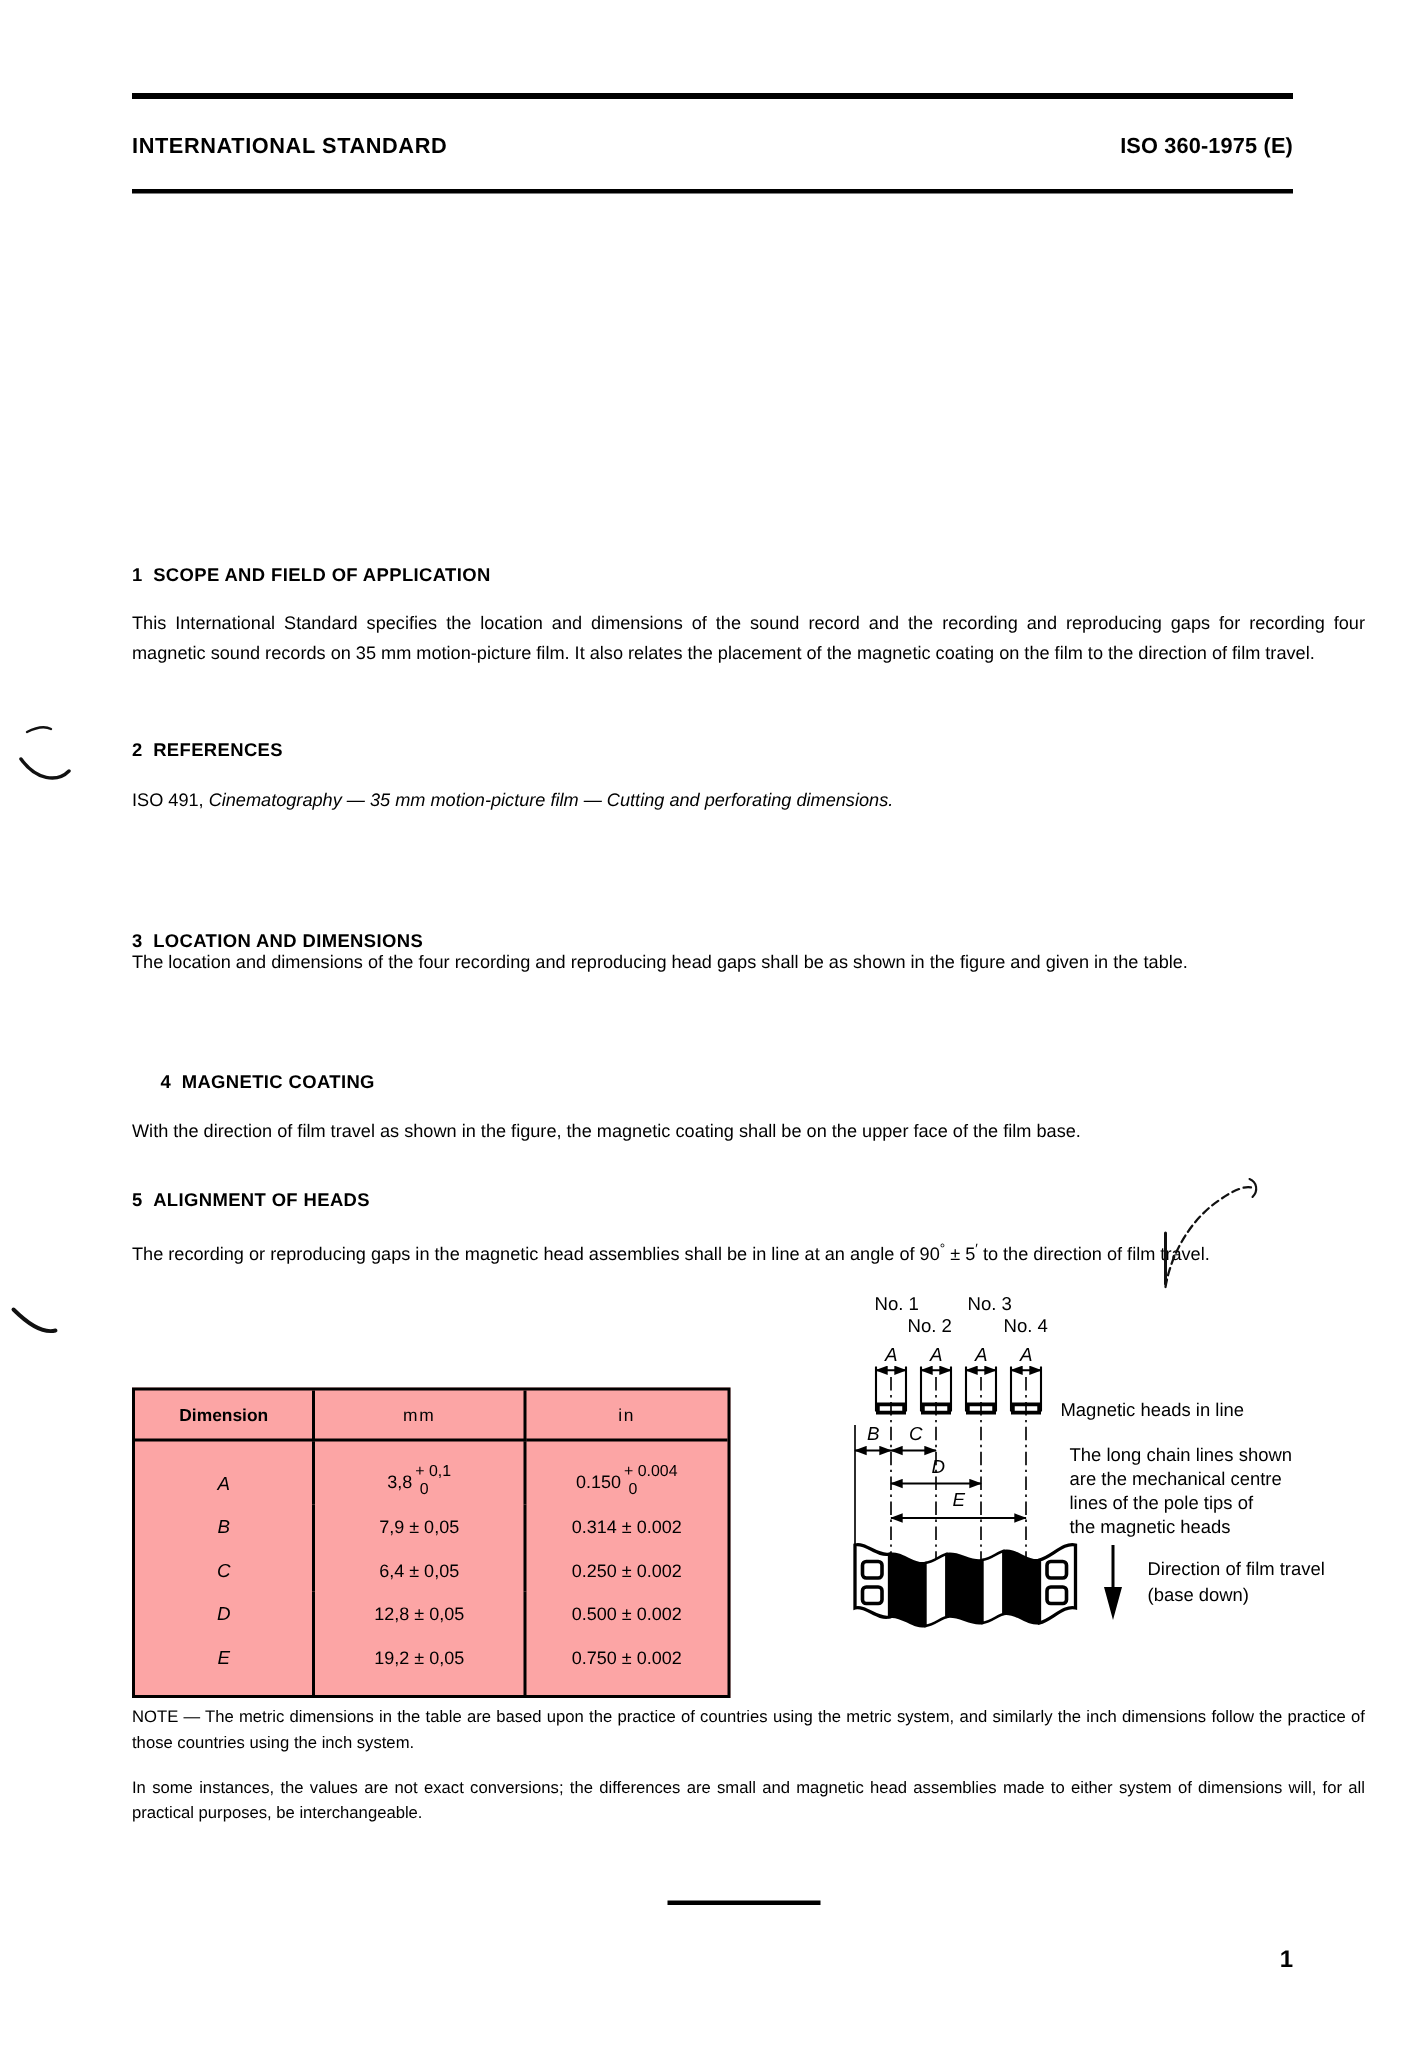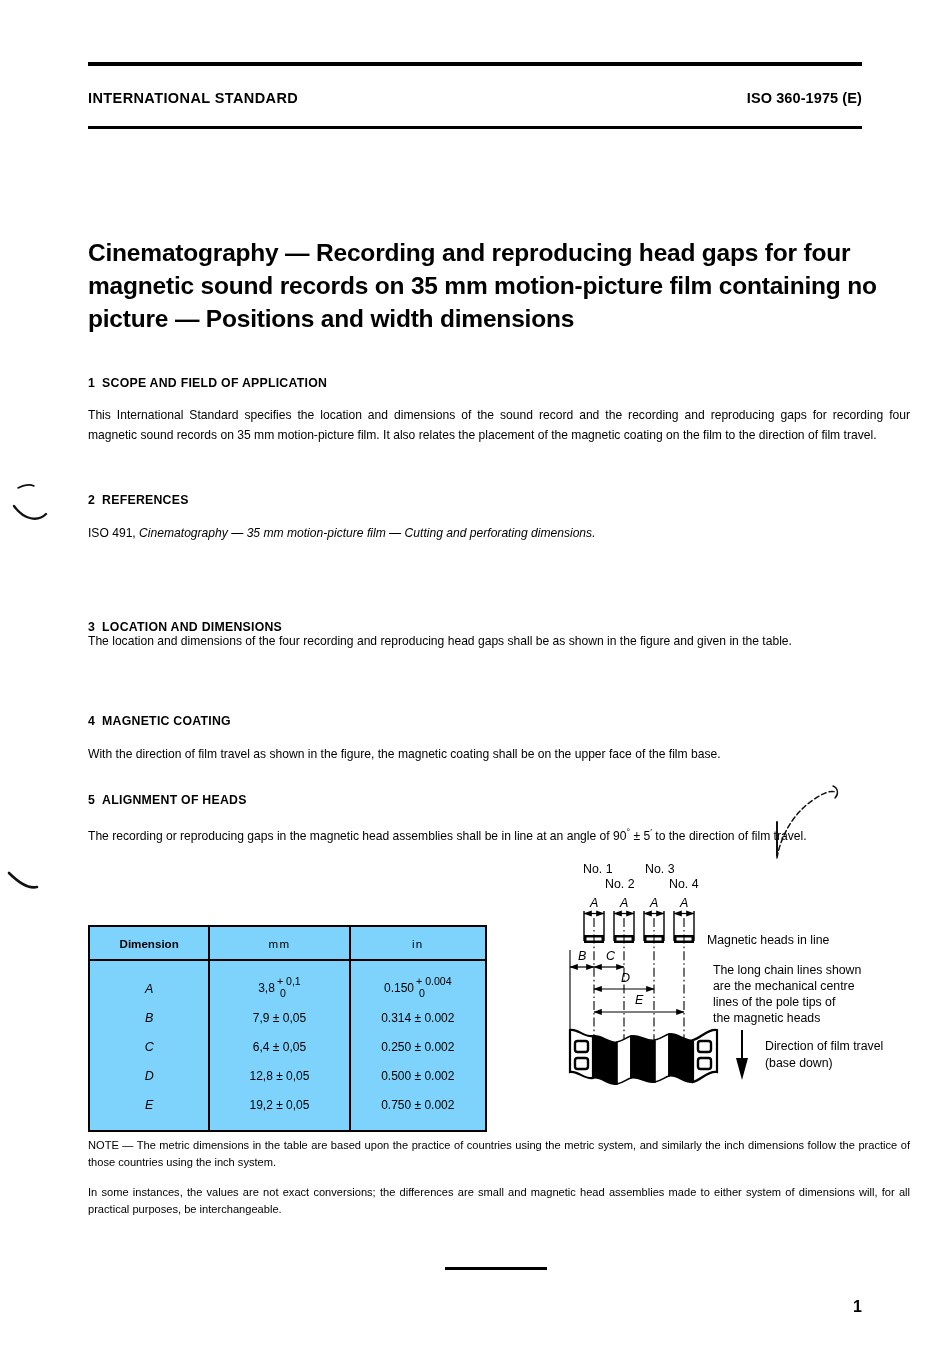--- a/index.html
+++ b/index.html
@@ -34,21 +34,21 @@
   .para{
     position:absolute;left:88px;width:822px;
     font-size:12.1px;line-height:19.5px;text-align:justify;
   }
   .para.nj{text-align:left;}
   .it{font-style:italic;}
 
   
   .tbl{
     position:absolute;left:88px;top:925px;width:395px;
-    border:2.5px solid #000;border-collapse:collapse;background:#7dd3fc;
+    border:2.5px solid #000;border-collapse:collapse;background:#fca5a5;
   }
   .tbl table{border-collapse:collapse;width:100%;}
   .tbl td,.tbl th{border:0;padding:0;}
   .tbl .hdr-row td{
     border-bottom:2.5px solid #000;
     font-size:11.6px;font-weight:bold;text-align:center;height:32px;
     font-family:"Liberation Sans", sans-serif;
   }
   .tbl .hdr-row td.u{font-weight:normal;letter-spacing:1.2px;}
   .tbl .vd{border-right:2.5px solid #000;}
@@ -86,38 +86,37 @@
 </head>
 <body>
 
 <div class="page">
 
   <div class="rule-thick" style="top:62px;"></div>
   <div class="hdr-left">INTERNATIONAL STANDARD</div>
   <div class="hdr-right">ISO 360-1975 (E)</div>
   <div class="rule-thin" style="top:126px;"></div>
 
-  <h1 class="title">Cinematography — Recording and reproducing head gaps for four magnetic sound records on 35 mm motion-picture film containing no picture — Positions and width dimensions</h1>
 
   <div class="sec-head" style="top:376px;">
     <span class="num">1</span><span>SCOPE AND FIELD OF APPLICATION</span>
   </div>
   <div class="para" style="top:406px;">This International Standard specifies the location and dimensions of the sound record and the recording and reproducing gaps for recording four magnetic sound records on 35 mm motion-picture film. It also relates the placement of the magnetic coating on the film to the direction of film travel.</div>
 
   <div class="sec-head" style="top:493px;">
     <span class="num">2</span><span>REFERENCES</span>
   </div>
   <div class="para nj" style="top:524px;"><span>ISO 491, </span><span class="it">Cinematography — 35 mm motion-picture film — Cutting and perforating dimensions.</span></div>
 
   <div class="sec-head" style="top:620px;">
     <span class="num">3</span><span>LOCATION AND DIMENSIONS</span>
   </div>
   <div class="para" style="top:632px;">The location and dimensions of the four recording and reproducing head gaps shall be as shown in the figure and given in the table.</div>
 
-  <div class="sec-head" style="top:714px;">
+  <div class="sec-head" style="top:714px;margin-left:19px;">
     <span class="num">4</span><span>MAGNETIC COATING</span>
   </div>
   <div class="para nj" style="top:745px;">With the direction of film travel as shown in the figure, the magnetic coating shall be on the upper face of the film base.</div>
 
   <div class="sec-head" style="top:793px;">
     <span class="num">5</span><span>ALIGNMENT OF HEADS</span>
   </div>
   <div class="para" style="top:823px;"><span>The recording or reproducing gaps in the magnetic head assemblies shall be in line at an angle of 90</span><sup style="font-size:9px">°</sup><span> ± 5</span><sup style="font-size:9px">′</sup><span> to the direction of film travel.</span></div>
 
   <div class="tbl">

